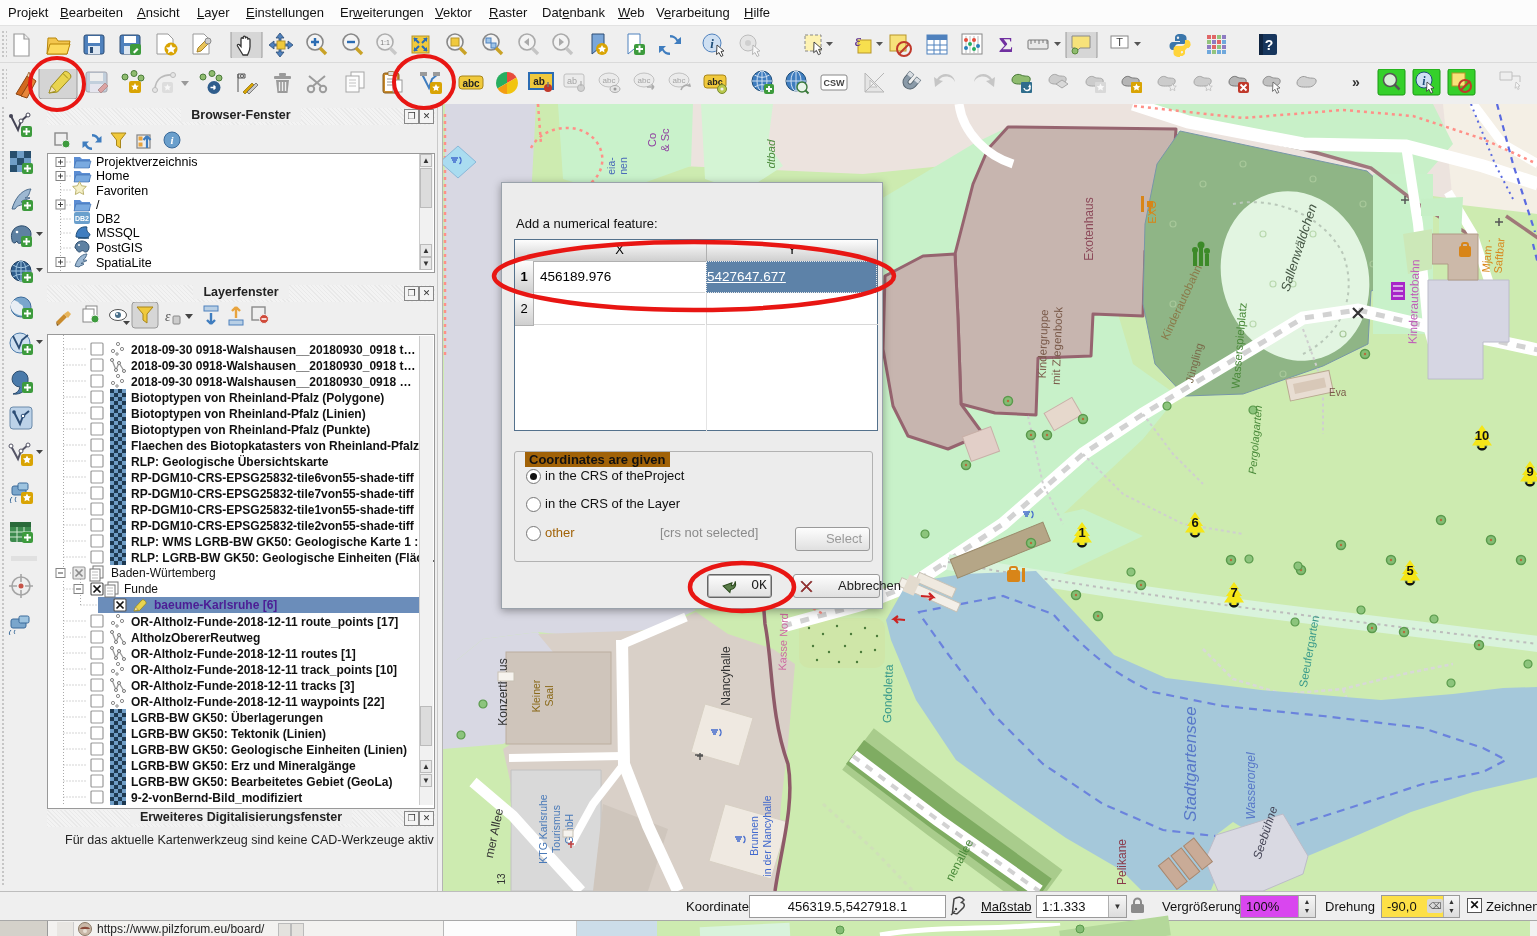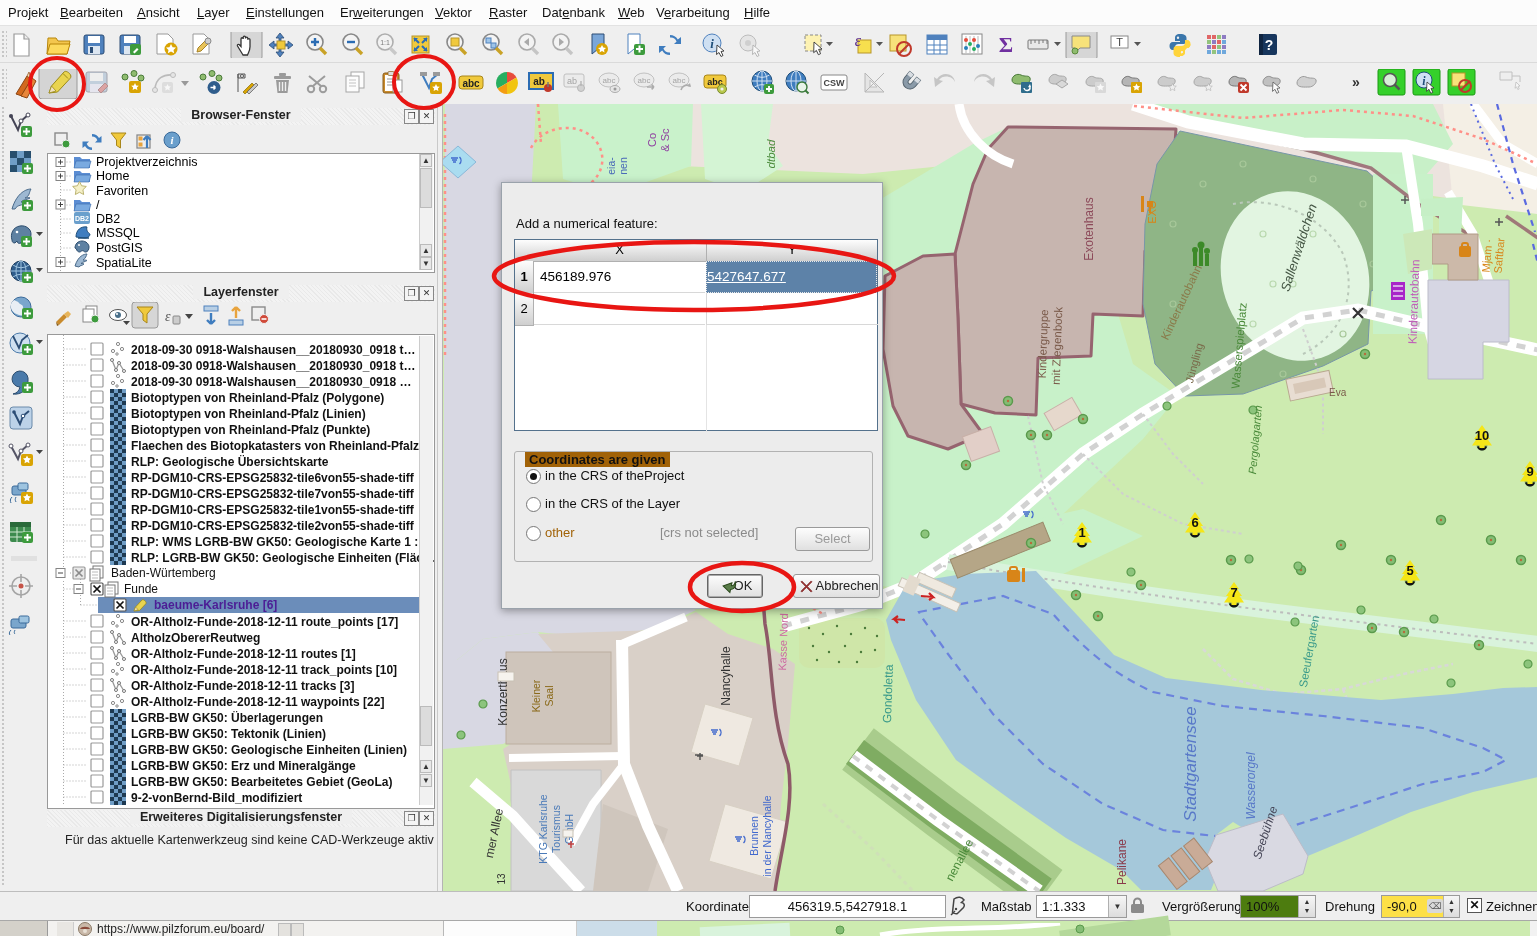--- a/index.html
+++ b/index.html
@@ -21,21 +21,21 @@
   .sb{position:absolute;right:1px;width:13px;background:#f1f1f1;border-left:1px solid #ccc;}
   .sbbtn{position:absolute;left:0px;width:12px;height:13px;background:#e8e8e8;border:1px solid #bbb;box-sizing:border-box;
      font-size:8px;text-align:center;line-height:11px;color:#333;}
   #map{left:442px;top:104px;width:1095px;height:787px;background:#cdebb0;overflow:hidden;border-left:1px solid #b4b4b4;}
   #statusbar{left:0;top:891px;width:1537px;height:29px;background:#efefef;border-top:1px solid #bdbdbd;font-size:13px;color:#111;}
   #belowstrip{left:0;top:920px;width:1537px;height:16px;background:#e8e6e3;border-top:1px solid #a8a8a8;box-sizing:border-box;}
   .lbl{position:absolute;white-space:nowrap;}
   #dlg{left:501px;top:182px;width:382px;height:427px;background:#ececec;border:1px solid #9aa2ab;box-sizing:border-box;
       box-shadow:0 2px 8px rgba(0,0,0,.35);}
   .btn{position:absolute;background:linear-gradient(#fdfdfd,#e0e0e0);border:1px solid #9a9a9a;border-radius:3px;
-      font-size:13px;color:#222;text-align:center;box-sizing:border-box;}
+      font-size:13px;color:#222;text-align:center;box-sizing:border-box;padding-left:23px;}
   svg{display:block}
 </style></head>
 <body>
 
 <div id="menubar" class="abs">
   <span style="left:8px">Projekt</span>
   <span style="left:60px"><u>B</u>earbeiten</span>
   <span style="left:137px"><u>A</u>nsicht</span>
   <span style="left:197px"><u>L</u>ayer</span>
   <span style="left:246px"><u>E</u>instellungen</span>
@@ -1292,21 +1292,21 @@
   <div class="abs" style="left:24px;top:286px;width:13px;height:13px;border-radius:50%;background:#fff;border:1px solid #777;"></div>
   <div class="abs" style="left:28px;top:290px;width:7px;height:7px;border-radius:50%;background:#111;"></div>
   <div class="abs" style="left:43px;top:285px;font-size:13px;color:#111;">in the CRS of theProject</div>
   <div class="abs" style="left:24px;top:314px;width:13px;height:13px;border-radius:50%;background:#fff;border:1px solid #777;"></div>
   <div class="abs" style="left:43px;top:313px;font-size:13px;color:#111;">in the CRS of the Layer</div>
   <div class="abs" style="left:24px;top:343px;width:13px;height:13px;border-radius:50%;background:#fff;border:1px solid #777;"></div>
   <div class="abs" style="left:43px;top:342px;font-size:13px;color:#a16207;">other</div>
   <div class="abs" style="left:158px;top:342px;font-size:13px;color:#8a8a8a;">[crs not selected]</div>
   <div class="btn" style="left:293px;top:344px;width:75px;height:24px;color:#9a9a9a;line-height:22px;">Select</div>
 
-  <div class="btn" style="left:205px;top:391px;width:56px;height:24px;border-color:#666;box-shadow:0 0 0 1px #aaa inset;">
+  <div class="btn" style="left:205px;top:391px;width:65px;height:24px;border-color:#666;box-shadow:0 0 0 1px #aaa inset;font-family:Liberation Mono, monospace;">
     <svg class="abs" style="left:12px;top:4px" width="17" height="16" viewBox="0 0 17 16">
         <path d="M14 1c2 4 1 8-3 9v3l-8-5 8-5v3c2 0 3-2 3-5z" fill="#5a7d4a" stroke="#2c4a1e" transform="rotate(12 8 8)"></path>
       </svg>
     <span style="padding-left:16px;line-height:22px;display:inline-block;">OK</span>
   </div>
   <div class="btn" style="left:291px;top:391px;width:87px;height:24px;">
     <svg class="abs" style="left:6px;top:5px" width="13" height="13" viewBox="0 0 14 14">
         <path d="M2 1C4 3 5 4 7 6c2-2 3-3 5-5l1 1C11 4 10 5 8 7c2 2 3 3 5 5l-1 1c-2-2-3-3-5-5-2 2-3 3-5 5l-1-1c2-2 3-3 5-5C4 5 3 4 1 2z" fill="#a03030" stroke="#6a1a1a" stroke-width=".6"></path>
       </svg>
     <span style="padding-left:21px;line-height:22px;display:inline-block;">Abbrechen</span>
@@ -1314,29 +1314,29 @@
 </div>
 
 <div id="statusbar" class="abs">
   <span class="lbl" style="left:686px;top:7px;">Koordinate</span>
   <span class="abs" style="left:749px;top:3px;width:195px;height:21px;background:#fff;border:1px solid #9a9a9a;font-size:13px;text-align:center;line-height:21px;">456319.5,5427918.1</span>
   <svg class="abs" style="left:950px;top:4px;" width="18" height="20" viewBox="0 0 18 20">
       <path d="M4 3c4-3 8-2 10 1l-2.5 2.5c3 .5 3.5 3 2 5l-6 6c-2 1-5-1-5-1z" fill="none" stroke="#444" stroke-width="1.5"></path>
       <circle cx="6" cy="13" r="1.2" fill="#444"></circle>
       <path d="M1 19l4-4" stroke="#444" stroke-width="1.5"></path>
     </svg>
-  <span class="lbl" style="left:981px;top:7px;">Maßstab</span>
+  <span class="lbl" style="left:981px;top:7px;text-decoration:underline;">Maßstab</span>
   <svg class="abs" style="left:1130px;top:5px;" width="15" height="17" viewBox="0 0 15 17">
       <rect x="1" y="7" width="13" height="9" rx="1.5" fill="#8a8a8a"></rect>
       <path d="M4 7V5a3.5 3.5 0 017 0v2" fill="none" stroke="#8a8a8a" stroke-width="2"></path>
     </svg>
   <span class="abs" style="left:1036px;top:3px;width:89px;height:21px;background:#fff;border:1px solid #9a9a9a;font-size:13px;line-height:21px;"><span style="padding-left:5px;">1:1.333</span>
      <span class="abs" style="right:0;top:0;width:17px;height:21px;background:linear-gradient(#f6f6f6,#dcdcdc);border-left:1px solid #b0b0b0;text-align:center;font-size:8px;line-height:21px;color:#333;">▼</span></span>
   <span class="lbl" style="left:1162px;top:7px;">Vergrößerung</span>
-  <span class="abs" style="left:1240px;top:3px;width:74px;height:21px;background:#4d7c0f;border:1px solid #9a9a9a;font-size:13px;line-height:21px;"><span style="padding-left:5px;">100%</span>
+  <span class="abs" style="left:1240px;top:3px;width:74px;height:21px;background:#d946ef;border:1px solid #9a9a9a;font-size:13px;line-height:21px;"><span style="padding-left:5px;">100%</span>
      <span class="abs" style="right:0;top:0;width:16px;height:21px;background:linear-gradient(#f6f6f6,#dcdcdc);border-left:1px solid #b0b0b0;text-align:center;font-size:7px;color:#333;">
         <span style="display:block;height:10px;line-height:11px;">▲</span>
         <span style="display:block;height:10px;line-height:9px;">▼</span>
       </span></span>
   <span class="lbl" style="left:1325px;top:7px;">Drehung</span>
   <span class="abs" style="left:1381px;top:3px;width:77px;height:21px;background:#fde047;border:1px solid #9a9a9a;font-size:13px;line-height:21px;"><span style="padding-left:5px;">-90,0</span>
      <span class="abs" style="right:16px;top:3px;width:16px;height:14px;background:#d8d8d8;border-radius:2px;font-size:9px;color:#555;text-align:center;line-height:14px;">⌫</span>
      <span class="abs" style="right:0;top:0;width:15px;height:21px;background:linear-gradient(#f6f6f6,#dcdcdc);border-left:1px solid #b0b0b0;text-align:center;font-size:7px;color:#333;">
         <span style="display:block;height:10px;line-height:11px;">▲</span>
         <span style="display:block;height:10px;line-height:9px;">▼</span>

